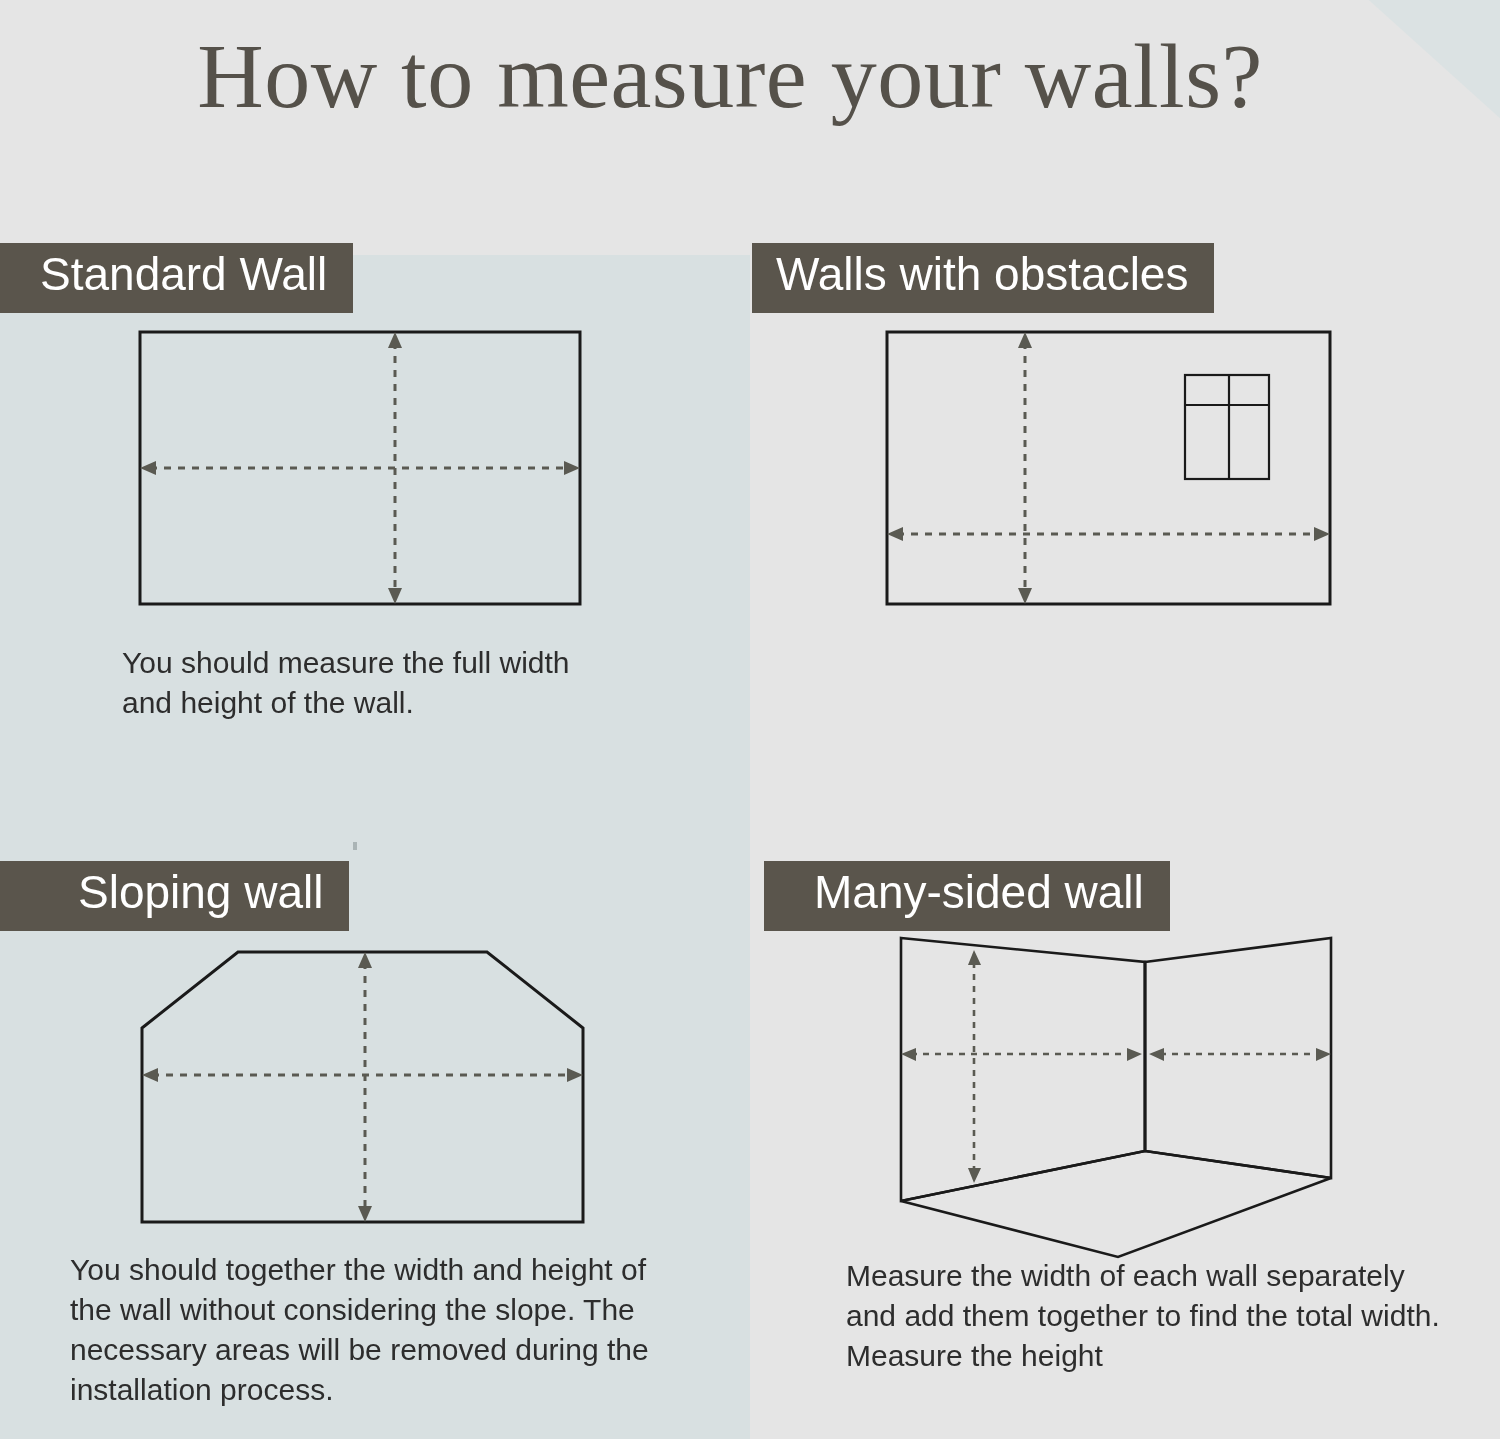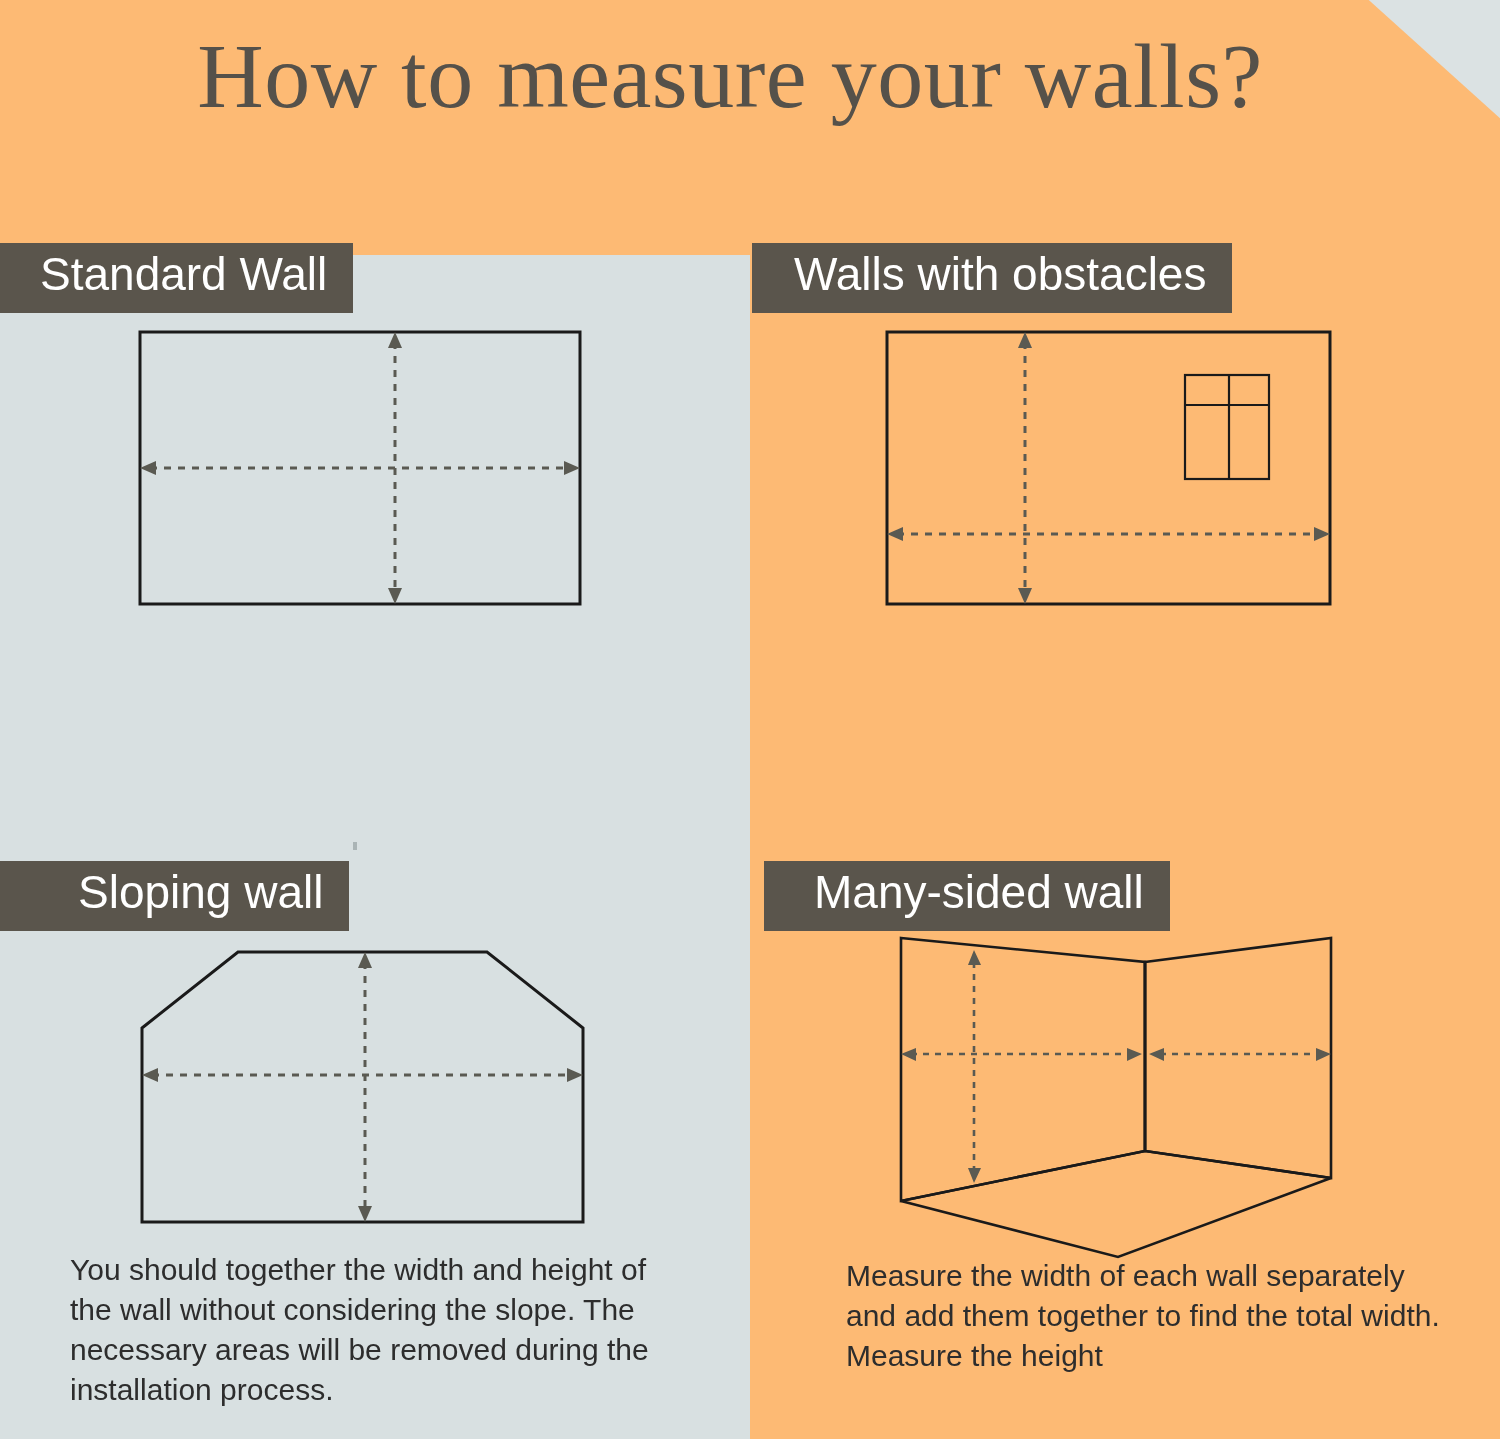--- a/index.html
+++ b/index.html
@@ -4,21 +4,21 @@
 <style>
   html, body {
     margin: 0;
     padding: 0;
     background: #ffffff;
   }
   #page {
     position: relative;
     width: 1500px;
     height: 1439px;
-    background: #fdba74;
+    background: #e5e5e5;
     overflow: hidden;
     font-family: "Liberation Sans", sans-serif;
   }
 
   
   .diag-band {
     position: absolute;
     background: #dbe2e3;
     transform-origin: 0 0;
     pointer-events: none;
@@ -72,21 +72,21 @@
     font-size: 46px;
     line-height: 62px;
     height: 70px;
     padding: 0 26px 0 0;
     white-space: nowrap;
     box-sizing: border-box;
   }
   .hdr span { display: inline-block; }
 
   .hdr-standard { left: 0;    top: 243px; padding-left: 40px; }
-  .hdr-obstacle { left: 752px; top: 243px; padding-left: 42px; }
+  .hdr-obstacle { left: 752px; top: 243px; padding-left: 24px; }
   .hdr-sloping  { left: 0;    top: 861px; padding-left: 78px; }
   .hdr-many     { left: 764px; top: 861px; padding-left: 50px; }
 
   
   .caption {
     position: absolute;
     font-family: "Liberation Sans", sans-serif;
     font-size: 30px;
     line-height: 40px;
     color: #2d2d2d;
@@ -134,20 +134,22 @@
 
     <line x1="40" y1="148" x2="460" y2="148" stroke="#5a5a52" stroke-width="3" stroke-dasharray="7,7"></line>
     <polygon points="30,148 46,141 46,155" fill="#5a5a52"></polygon>
     <polygon points="470,148 454,141 454,155" fill="#5a5a52"></polygon>
 
     <line x1="285" y1="22" x2="285" y2="274" stroke="#5a5a52" stroke-width="3" stroke-dasharray="7,7"></line>
     <polygon points="285,12 278,28 292,28" fill="#5a5a52"></polygon>
     <polygon points="285,284 278,268 292,268" fill="#5a5a52"></polygon>
   </svg>
 
+  <div class="caption cap-standard">You should measure the full width
+ and height of the wall.</div>
 
   <div class="hdr hdr-obstacle">
     <span>Walls with obstacles</span>
   </div>
 
   <svg class="diagram d-obstacle" viewBox="0 0 500 300">
     <rect x="27" y="12" width="443" height="272" fill="none" stroke="#1a1a1a" stroke-width="3"></rect>
 
     <g>
       <rect x="325" y="55" width="84" height="104" fill="none" stroke="#1a1a1a" stroke-width="2.2"></rect>

